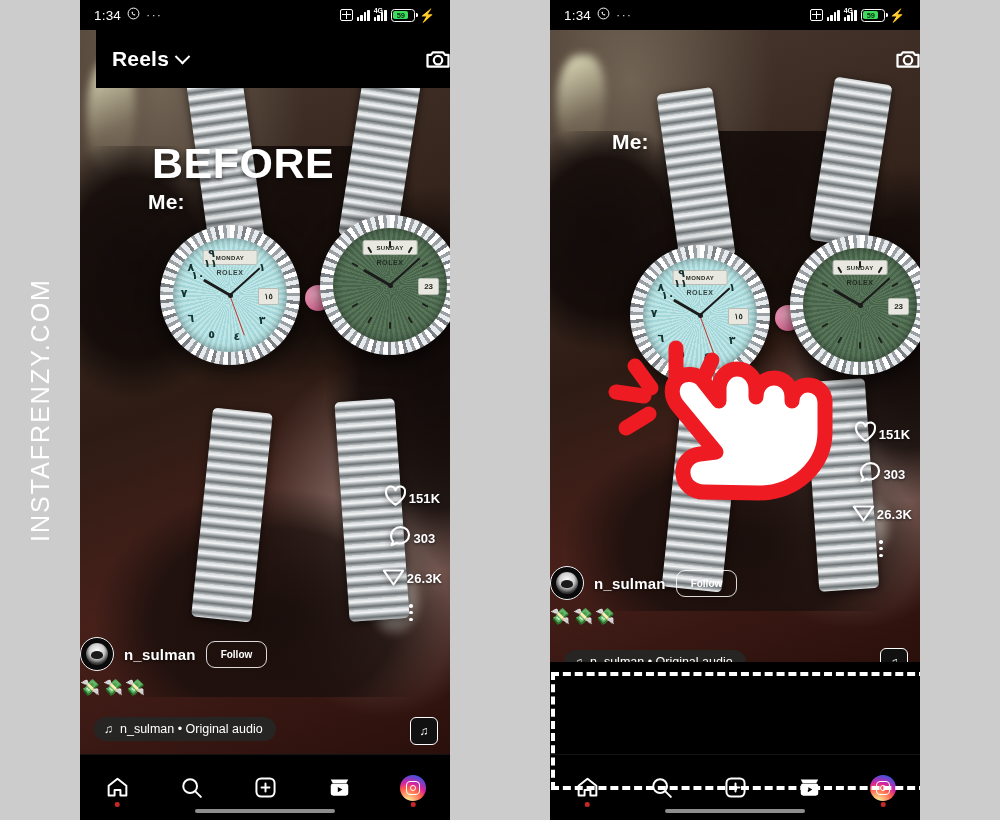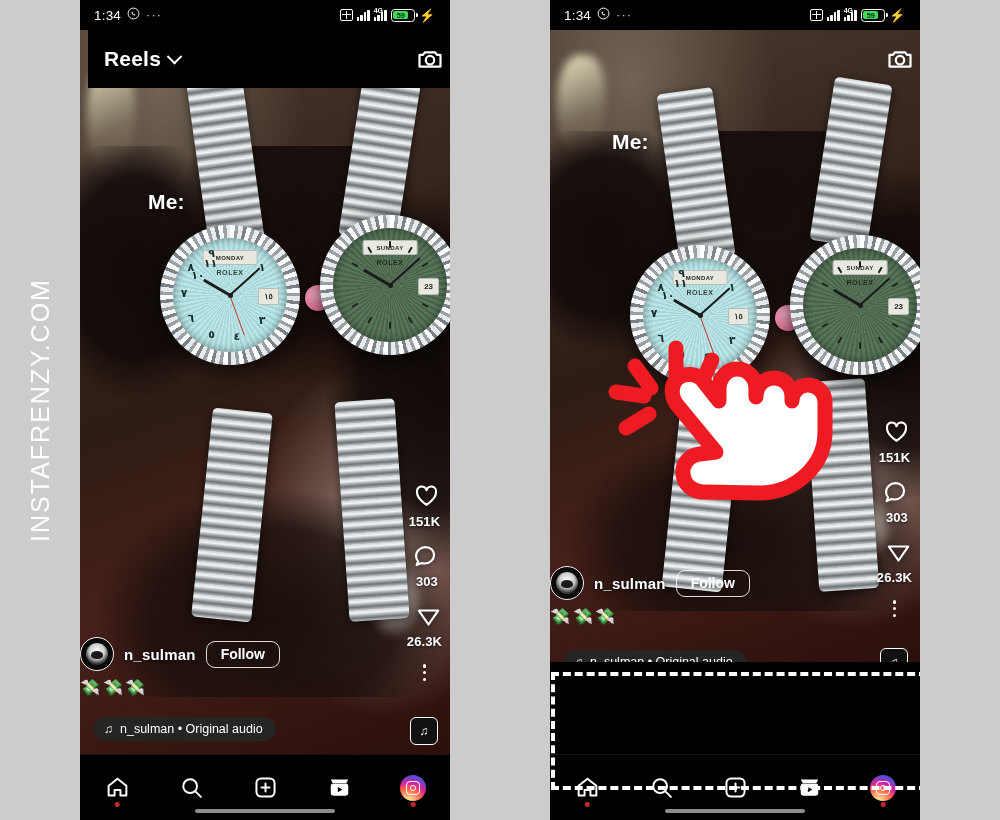--- a/index.html
+++ b/index.html
@@ -295,21 +295,21 @@
   .pink-bit {
     position: absolute;
     background: radial-gradient(circle at 40% 35%, #ffb4cf, #e4719c 70%, #c2527f);
     border-radius: 50%;
     box-shadow: 0 1px 4px rgba(0,0,0,.5);
   }
 
   
   .reels-topbar {
     position: absolute;
-    left: 8px; top: 0;
+    left: 16px; top: 0;
     width: 100%;
     height: 58px;
     display: flex; align-items: center; justify-content: space-between;
     padding: 0 14px 0 16px;
     box-sizing: border-box;
     z-index: 8;
   }
   #phone-left .reels-topbar { background: #000; }
   .reels-title {
     color: #fff;
@@ -349,21 +349,21 @@
     right: 8px;
     z-index: 9;
     display: flex;
     flex-direction: column;
     align-items: center;
     color: #fff;
   }
   #phone-left .rail  { top: 452px; }
   #phone-right .rail { top: 388px; }
   .rail-item {
-    display: flex; flex-direction: column; align-items: flex-end;
+    display: flex; flex-direction: row; align-items: center;
     margin-bottom: 13px;
   }
   .rail-item svg { display: block; filter: drop-shadow(0 1px 3px rgba(0,0,0,.6)); }
   .rail-count {
     margin-top: 5px;
     font-size: 13px;
     font-weight: 600;
     text-shadow: 0 1px 3px rgba(0,0,0,.7);
     letter-spacing: .1px;
   }
@@ -402,21 +402,21 @@
     transform: translate(-50%,-50%);
     width: 12px; height: 8px;
     background: #1a1a1a;
     border-radius: 50% 50% 45% 45%;
   }
   .uname { font-size: 15px; font-weight: bold; letter-spacing: .2px; text-shadow: 0 1px 3px rgba(0,0,0,.7); }
   .follow-btn {
     border: 1.3px solid rgba(255,255,255,.85);
     border-radius: 9px;
     padding: 5px 14px;
-    font-size: 14px;
+    font-size: 10px;
     font-weight: 600;
     color: #fff;
     background: transparent;
     line-height: 15px;
   }
   .caption {
     margin-top: 8px;
     font-size: 16px;
     letter-spacing: 3px;
     line-height: 18px;
@@ -671,20 +671,21 @@
         <span class="chev"></span>
       </div>
       <span class="cam-icon">
         <svg width="28" height="28" viewBox="0 0 24 24" fill="none" stroke="#fff" stroke-width="1.9" stroke-linejoin="round">
           <path d="M3 8.5h3l1.6-2.2h8.8L18 8.5h3v10H3z" stroke-linecap="round"></path>
           <circle cx="12" cy="13" r="3.6"></circle>
         </svg>
       </span>
     </div>
 
+    <div class="overlay-text ot-big" id="left-before">BEFORE</div>
     <div class="overlay-text ot-small" id="left-me">Me:</div>
 
     <div class="rail">
       <div class="rail-item">
         <span>
           <svg width="27" height="27" viewBox="0 0 24 24" fill="none" stroke="#fff" stroke-width="1.9" stroke-linecap="round" stroke-linejoin="round">
             <path d="M12 20.2S3.6 15 3.6 9.3A4.3 4.3 0 0 1 12 7.3a4.3 4.3 0 0 1 8.4 2c0 5.7-8.4 10.9-8.4 10.9z"></path>
           </svg>
         </span>
         <span class="rail-count">151K</span>

